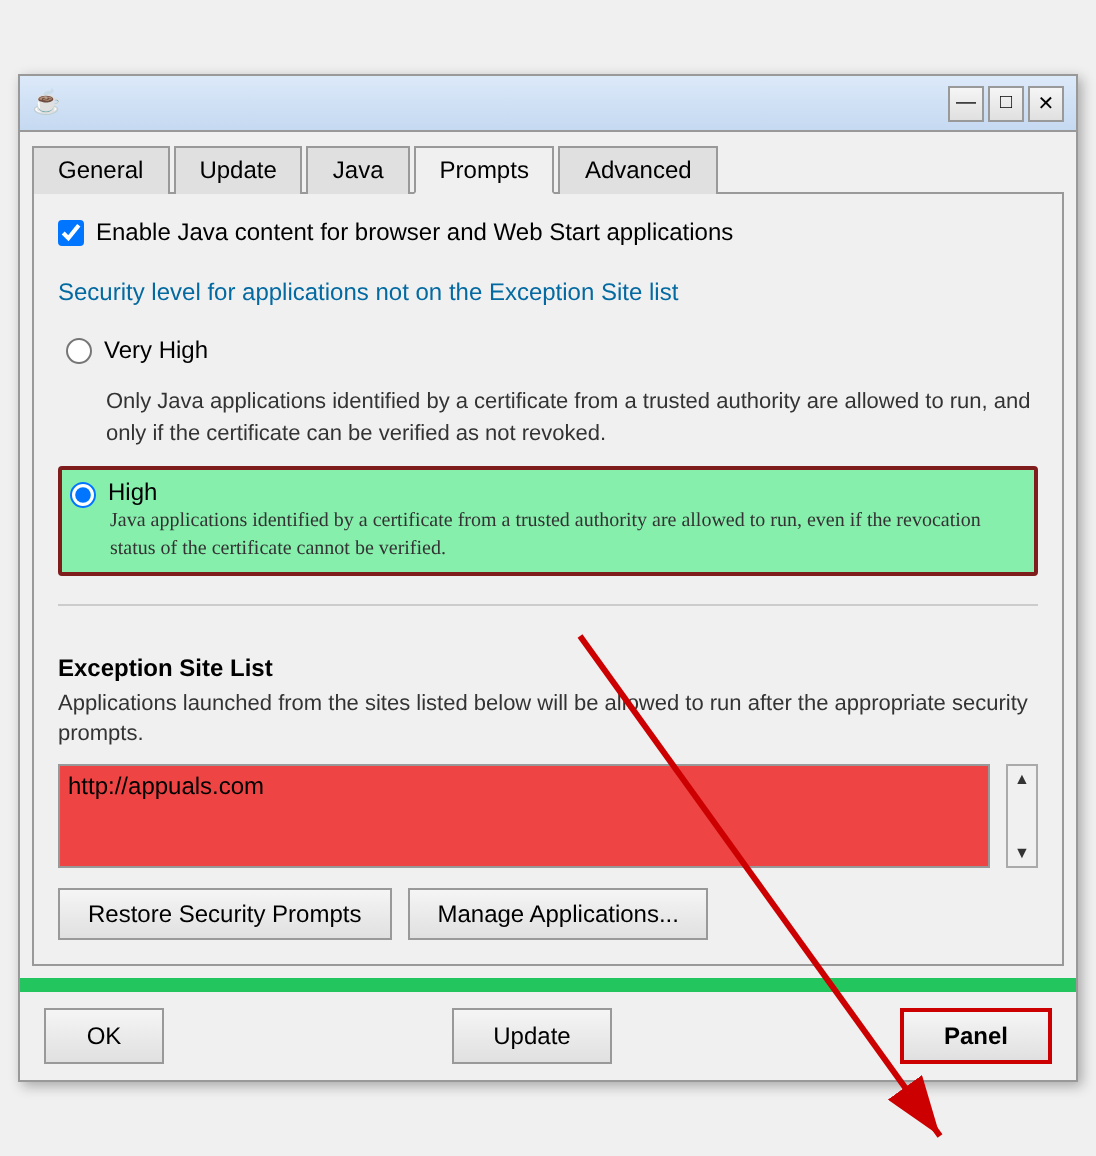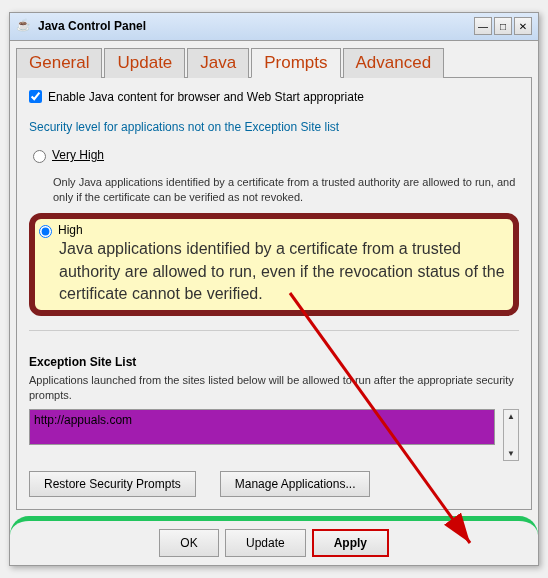--- a/index.html
+++ b/index.html
@@ -77,22 +77,22 @@
       gap: 2px;
       background: #f0f0f0;
     }
 
     .tab {
       padding: 4px 12px;
       background: #e0e0e0;
       border: 1px solid #999;
       border-bottom: none;
       cursor: pointer;
-      font-size: 17px;
-      color: #c2410c;
+      font-size: 12px;
+      color: #000000;
       position: relative;
       top: 1px;
     }
 
     .tab.active {
       background: #f0f0f0;
       border-bottom: 1px solid #f0f0f0;
       font-weight: normal;
       z-index: 1;
     }
@@ -121,63 +121,63 @@
       margin-bottom: 10px;
       font-size: 12px;
     }
 
     .radio-option {
       display: flex;
       align-items: center;
       gap: 6px;
       margin-bottom: 8px;
       padding: 4px;
-      text-decoration: underline;
     }
 
     .radio-option input[type=radio] {
       margin-top: 2px;
     }
 
     .radio-label {
       font-size: 12px;
     }
 
     .radio-desc {
       font-size: 11px;
       color: #333;
       margin-left: 24px;
       margin-bottom: 8px;
       line-height: 1.4;
     }
 
     .high-option-box {
-      border: 6px solid #7f1d1d;
-      border-radius: 12px;
+      border: 2px solid #7f1d1d;
+      border-radius: 2px;
       padding: 4px;
       margin-bottom: 8px;
-      background: #fef9c3;
+      background: #86efac;
     }
 
     .high-option-row {
       display: flex;
       align-items: flex-start;
       gap: 6px;
     }
 
     .high-option-row input[type=radio] {
       margin-top: 2px;
     }
 
     .high-desc {
-      font-size: 16px;
+      font-size: 10px;
       color: #333;
       margin-top: 0;
       margin-left: 20px;
       line-height: 1.4;
+      font-family: Liberation Serif, serif;
     }
 
     .exception-section {
       margin-top: 14px;
       border-top: 1px solid #ccc;
       padding-top: 24px;
     }
 
     .exception-title {
       font-weight: bold;
@@ -192,23 +192,23 @@
     }
 
     .exception-list-area {
       display: flex;
       gap: 8px;
       align-items: flex-start;
     }
 
     .exception-listbox {
       flex: 1;
-      height: 36px;
-      border: 1px solid #999;
-      background: #a21caf;
+      height: 52px;
+      border: 1px solid #999;
+      background: #ef4444;
       padding: 2px;
       font-size: 12px;
       overflow-y: auto;
       display: flex;
       flex-direction: column;
     }
 
     .exception-list-item {
       padding: 1px 2px;
     }
@@ -235,40 +235,39 @@
       padding: 4px 10px;
       background: linear-gradient(to bottom, #f5f5f5, #e0e0e0);
       border: 1px solid #999;
       cursor: pointer;
       font-size: 12px;
       margin-top: 0;
     }
 
     .bottom-buttons {
       display: flex;
-      gap: 24px;
+      gap: 8px;
       margin-top: 10px;
       justify-content: flex-start;
     }
 
     .bottom-btn {
       padding: 5px 14px;
       background: linear-gradient(to bottom, #f5f5f5, #e0e0e0);
       border: 1px solid #999;
       cursor: pointer;
       font-size: 12px;
     }
 
     .footer-buttons {
       display: flex;
-      justify-content: center;
+      justify-content: space-between;
       gap: 6px;
       padding: 8px 12px;
-      border-top: 5px solid #22c55e;
-      border-radius: 19px;
+      border-top: 7px solid #22c55e;
     }
 
     .footer-btn {
       padding: 5px 20px;
       background: linear-gradient(to bottom, #f5f5f5, #e0e0e0);
       border: 1px solid #999;
       cursor: pointer;
       font-size: 12px;
       min-width: 60px;
     }
@@ -291,42 +290,41 @@
     }
   </style>
 </head>
 <body>
 
 <div class="window overlay-container">
 
   <div class="title-bar">
     <div class="title-bar-left">
       <span class="title-icon">☕</span>
-      <span class="title-text">Java Control Panel</span>
     </div>
     <div class="title-buttons">
       <div class="title-btn">—</div>
       <div class="title-btn">□</div>
       <div class="title-btn">✕</div>
     </div>
   </div>
 
   <div class="tabs">
     <div class="tab">General</div>
     <div class="tab">Update</div>
     <div class="tab">Java</div>
     <div class="tab active">Prompts</div>
     <div class="tab">Advanced</div>
   </div>
 
   <div class="tab-content">
 
     <div class="checkbox-row">
       <input type="checkbox" checked="" style="">
-      <label>Enable Java content for browser and Web Start appropriate</label>
+      <label>Enable Java content for browser and Web Start applications</label>
     </div>
 
     <div class="section-title">Security level for applications not on the Exception Site list</div>
 
     <div class="radio-option">
       <input type="radio" name="security" style="">
       <span class="radio-label">Very High</span>
     </div>
     <div class="radio-desc">Only Java applications identified by a certificate from a trusted authority are allowed to run, and only if the certificate can be verified as not revoked.</div>
 
@@ -355,21 +353,21 @@
       <div class="bottom-buttons">
         <button class="bottom-btn">Restore Security Prompts</button>
         <button class="bottom-btn">Manage Applications...</button>
       </div>
     </div>
   </div>
 
   <div class="footer-buttons">
     <button class="footer-btn">OK</button>
     <button class="footer-btn">Update</button>
-    <button class="footer-btn apply">Apply</button>
+    <button class="footer-btn apply">Panel</button>
   </div>
 
   <svg class="arrow-overlay" style="left:0;top:0;width:530px;height:578px;" viewBox="0 0 530 578" xmlns="http://www.w3.org/2000/svg">
 
     <defs>
       <marker id="arrowhead" markerWidth="10" markerHeight="7" refX="10" refY="3.5" orient="auto">
         <polygon points="0 0, 10 3.5, 0 7" fill="#cc0000"></polygon>
       </marker>
     </defs>
 

